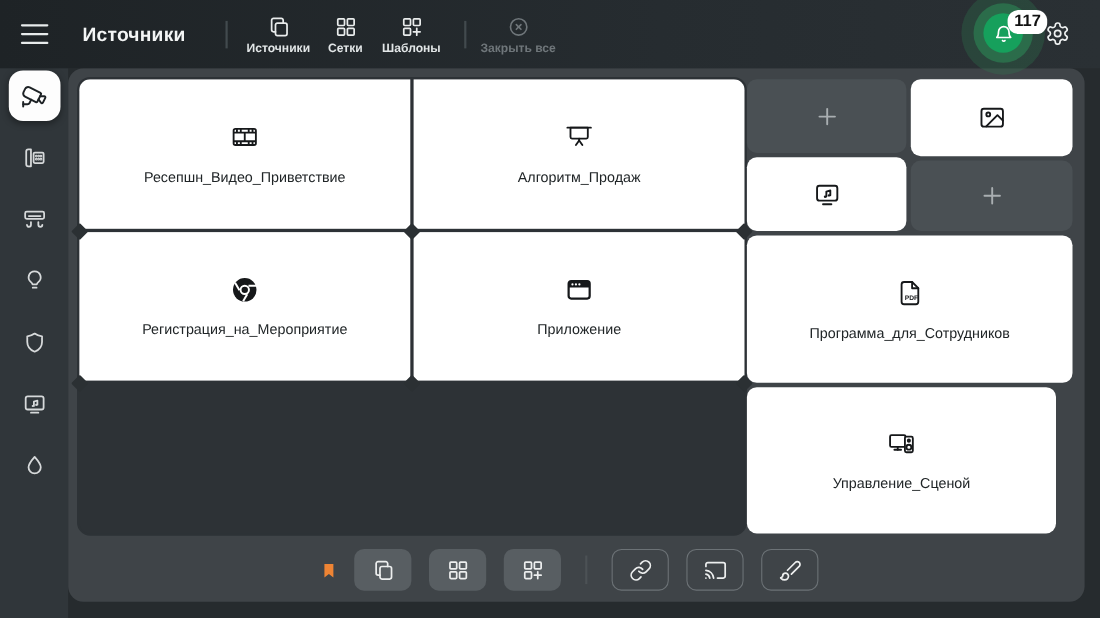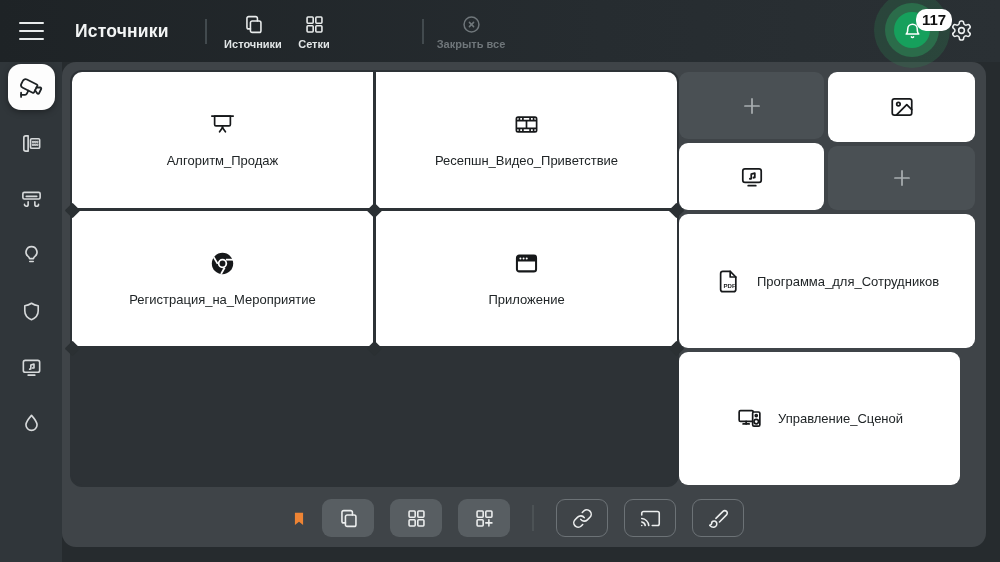--- a/index.html
+++ b/index.html
@@ -56,21 +56,21 @@
                gap:3px; background:#2d3236; border-radius:10px; overflow:hidden;
                box-shadow:0 0 0 2px #2d3236; }
   .cell { background:#ffffff; display:flex; flex-direction:column; align-items:center;
           justify-content:center; gap:15px; cursor:pointer; }
   .cell svg { width:27px; height:27px; color:#16181a; }
   .tile-label { font-size:13px; color:#202527; }
 
   .dmd { position:absolute; width:11px; height:11px; background:#2b3033; transform:rotate(45deg);
          z-index:4; border-radius:1px; }
 
-  .tile { position:absolute; border-radius:9px; display:flex; 
+  .tile { position:absolute; border-radius:9px; display:flex; flex-direction:column;
           align-items:center; justify-content:center; gap:15px; cursor:pointer; }
   .tile.white { background:#ffffff; }
   .tile.white svg { width:26px; height:26px; color:#16181a; }
   .tile.dark { background:#4a5054; }
   .tile.dark svg { width:26px; height:26px; color:#a9aeb1; }
 
   
   .bottom-bar { position:absolute; left:230px; top:437px; height:38px; display:flex;
                 align-items:center; gap:16px; }
   .bookmark { width:14px; height:21px; color:#ee8434; display:flex; align-items:center; }
@@ -105,20 +105,30 @@
     </button>
     <button class="tb-btn" style="left:286px; width:56px">
       <svg viewBox="0 0 24 24" fill="none" stroke="currentColor" stroke-width="1.8" stroke-linejoin="round">
           <rect x="3.5" y="3.5" width="7" height="7" rx="1"></rect>
           <rect x="13.5" y="3.5" width="7" height="7" rx="1"></rect>
           <rect x="3.5" y="13.5" width="7" height="7" rx="1"></rect>
           <rect x="13.5" y="13.5" width="7" height="7" rx="1"></rect>
         </svg>
       <span class="tb-label">Сетки</span>
     </button>
+    <button class="tb-btn" style="left:341px; width:66px">
+      <svg viewBox="0 0 24 24" fill="none" stroke="currentColor" stroke-width="1.8" stroke-linecap="round" stroke-linejoin="round">
+          <rect x="3.5" y="3.5" width="7" height="7" rx="1"></rect>
+          <rect x="13.5" y="3.5" width="7" height="7" rx="1"></rect>
+          <rect x="3.5" y="13.5" width="7" height="7" rx="1"></rect>
+          <path d="M17 13.5v7"></path>
+          <path d="M13.5 17h7"></path>
+        </svg>
+      <span class="tb-label">Шаблоны</span>
+    </button>
 
     <div class="tb-sep" style="left:422px"></div>
 
     <button class="tb-btn disabled" style="left:430px; width:82px">
       <svg viewBox="0 0 24 24" fill="none" stroke="currentColor" stroke-width="1.7" stroke-linecap="round">
           <circle cx="12" cy="12" r="8.5"></circle>
           <path d="M9.6 9.6l4.8 4.8"></path>
           <path d="M14.4 9.6l-4.8 4.8"></path>
         </svg>
       <span class="tb-label">Закрыть все</span>
@@ -197,38 +207,38 @@
       <svg viewBox="0 0 24 24" fill="none" stroke="currentColor" stroke-width="1.7" stroke-linecap="round" stroke-linejoin="round">
           <path d="M12 3.5c3.2 3.6 5.8 6.8 5.8 9.9a5.8 5.8 0 0 1-11.6 0c0-3.1 2.6-6.3 5.8-9.9z"></path>
         </svg>
     </button>
   </nav>
 
   <main class="panel">
 
     <div class="wall-grid">
       <div class="cell">
+        <svg viewBox="0 0 24 24" fill="none" stroke="currentColor" stroke-width="1.5" stroke-linejoin="round">
+            <rect x="3" y="5.5" width="18" height="13" rx="1.5"></rect>
+            <path d="M3 8.5h18"></path>
+            <path d="M3 15.5h18"></path>
+            <path d="M12 8.5v7"></path>
+            <path d="M5.7 5.5v3M8.8 5.5v3M15.2 5.5v3M18.3 5.5v3M5.7 15.5v3M8.8 15.5v3M15.2 15.5v3M18.3 15.5v3"></path>
+          </svg>
+        <span class="tile-label">Ресепшн_Видео_Приветствие</span>
+      </div>
+      <div class="cell">
         <svg viewBox="0 0 24 24" fill="none" stroke="currentColor" stroke-width="1.5" stroke-linecap="round" stroke-linejoin="round">
             <path d="M2.5 4.5h19"></path>
             <path d="M5 4.5h14v7.6a1.2 1.2 0 0 1-1.2 1.2H6.2A1.2 1.2 0 0 1 5 12.1z"></path>
             <path d="M12 13.3v1.5"></path>
             <path d="M12 14.8l-2.6 3.7"></path>
             <path d="M12 14.8l2.6 3.7"></path>
           </svg>
         <span class="tile-label">Алгоритм_Продаж</span>
-      </div>
-      <div class="cell">
-        <svg viewBox="0 0 24 24" fill="none" stroke="currentColor" stroke-width="1.5" stroke-linejoin="round">
-            <rect x="3" y="5.5" width="18" height="13" rx="1.5"></rect>
-            <path d="M3 8.5h18"></path>
-            <path d="M3 15.5h18"></path>
-            <path d="M12 8.5v7"></path>
-            <path d="M5.7 5.5v3M8.8 5.5v3M15.2 5.5v3M18.3 5.5v3M5.7 15.5v3M8.8 15.5v3M15.2 15.5v3M18.3 15.5v3"></path>
-          </svg>
-        <span class="tile-label">Ресепшн_Видео_Приветствие</span>
       </div>
       <div class="cell">
         <svg viewBox="0 0 24 24">
             <circle cx="12" cy="12" r="9.5" fill="currentColor"></circle>
             <circle cx="12" cy="12" r="3.4" fill="none" stroke="#fff" stroke-width="1.6"></circle>
             <path d="M21.4 8.6H15" stroke="#fff" stroke-width="1.6" fill="none"></path>
             <path d="M4.2 6.3l3.5 6" stroke="#fff" stroke-width="1.6" fill="none"></path>
             <path d="M10.7 21.3l3.3-5.7" stroke="#fff" stroke-width="1.6" fill="none"></path>
           </svg>
         <span class="tile-label">Регистрация_на_Мероприятие</span>

